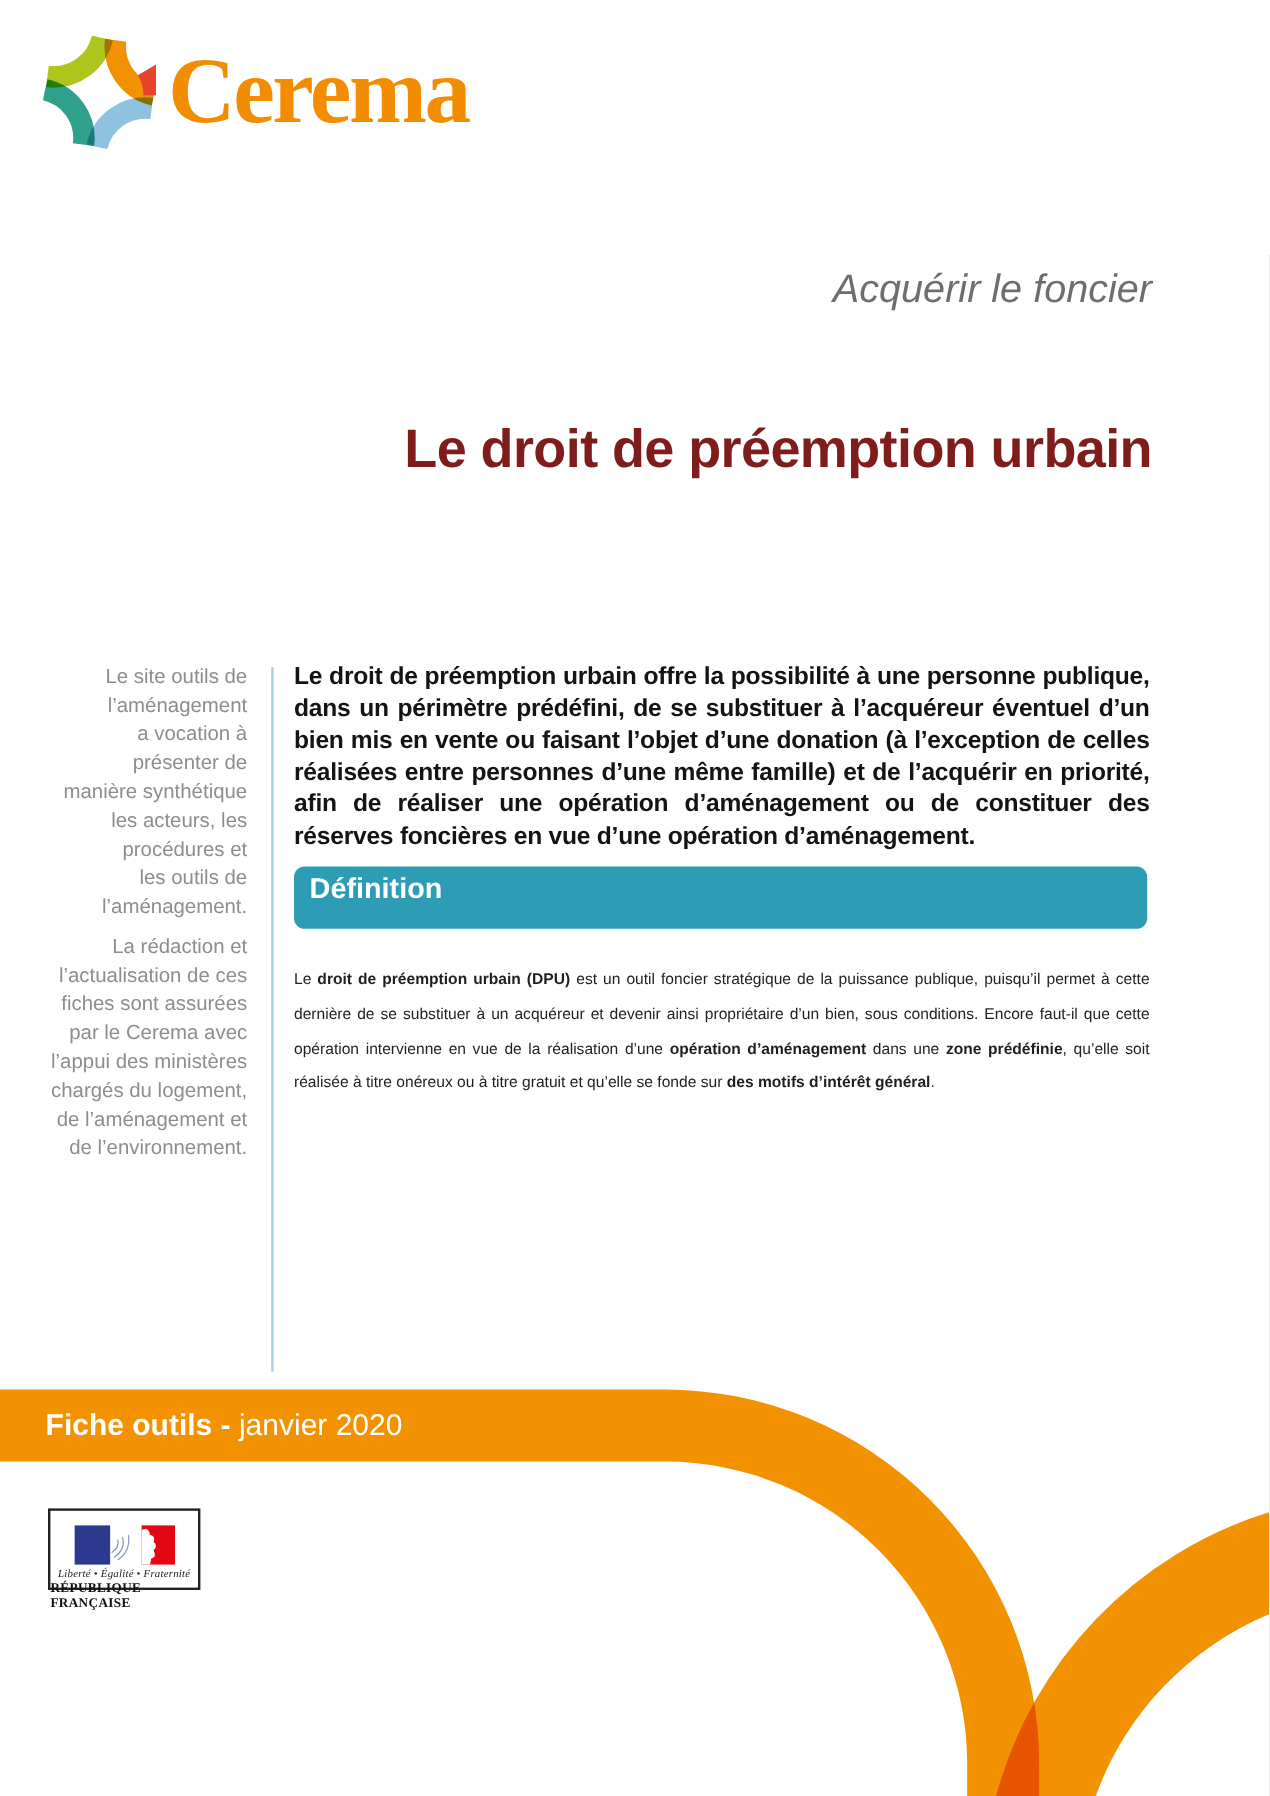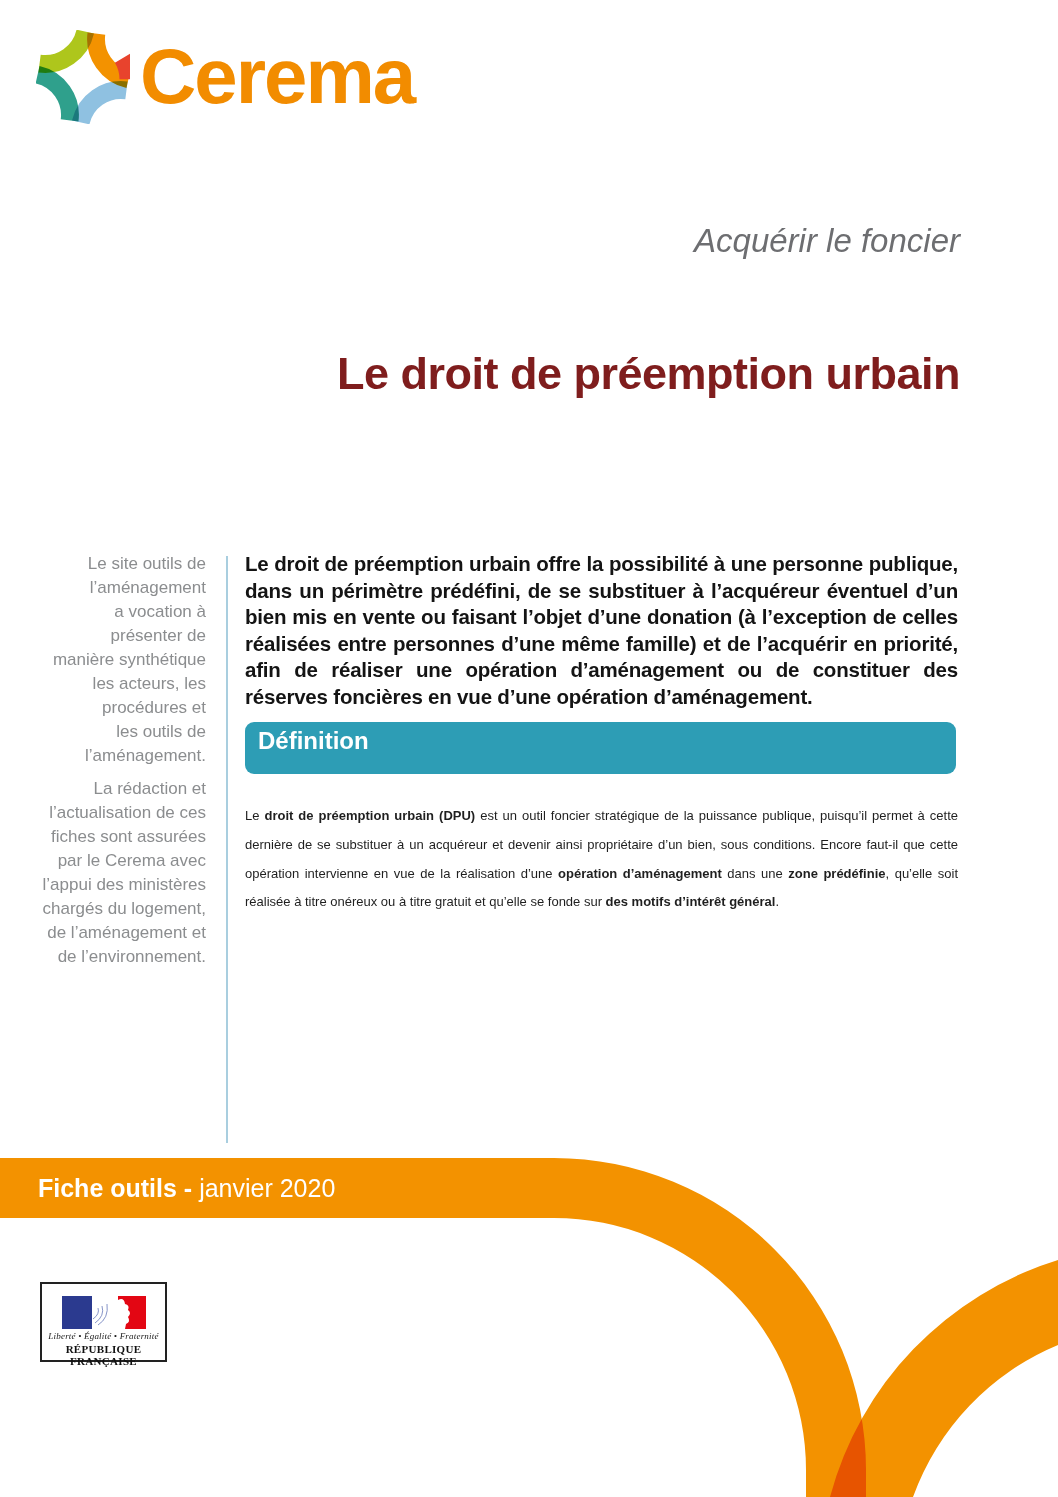--- a/index.html
+++ b/index.html
@@ -6,21 +6,21 @@
   .page {
     position:relative; width:1058px; height:1497px; margin:0 auto;
     background:#ffffff; overflow:hidden;
     font-family:"Liberation Sans", sans-serif;
     -webkit-font-smoothing:antialiased;
   }
   
   .brand-icon { position:absolute; left:36px; top:30px; width:94px; height:94px; }
   .brand-word {
     position:absolute; left:140px; top:26px; height:100px; line-height:100px;
-    font-family:Liberation Sans, sans-serif; font-weight:bold; font-size:78px;
+    font-family:Liberation Serif, serif; font-weight:bold; font-size:78px;
     color:#F28C00; letter-spacing:-2px;
   }
   
   .category {
     position:absolute; right:98px; top:222px; text-align:right;
     font-size:33px; font-style:italic; font-weight:400; color:#6d6e71;
   }
   .doc-title {
     position:absolute; right:98px; top:348px; text-align:right;
     font-size:45px; font-weight:bold; color:#7f1d1d; letter-spacing:-0.5px;
@@ -51,29 +51,29 @@
   .defbody .b { font-weight:bold; }
   
   .swoosh { position:absolute; left:0; top:0; width:1058px; height:1497px; isolation:isolate; pointer-events:none; }
   .band-text {
     position:absolute; left:38px; top:1158px; height:60px; line-height:60px;
     color:#ffffff; font-size:25px;
   }
   .band-text .b { font-weight:bold; }
   
   .gov-box { position:absolute; left:40px; width:127px; border:2px solid #222; box-sizing:border-box; background:#fff; }
-  .gov-flag-box { top:1257px; height:80px;margin-top:25px; }
+  .gov-flag-box { top:1257px; height:68px; }
   .gov-min-box { top:1349px; height:107px; }
   .flag-svg { display:block; margin:12px auto 2px auto; }
   .motto {
     text-align:center; font-family:"Liberation Serif", serif; font-style:italic;
     font-size:9px; color:#1a1a1a; letter-spacing:0.2px;
   }
   .republic {
-    text-align:center; font-family:"Liberation Serif", serif; font-weight:bold;
+    text-align:left; font-family:"Liberation Serif", serif; font-weight:bold;
     font-size:11px; color:#111; letter-spacing:0.3px; margin-top:2px;
   }
   .ministry {
     padding-top:7px; text-align:center; font-family:"Liberation Serif", serif;
     font-size:11.5px; line-height:15.5px; color:#111; letter-spacing:0.4px;
     white-space:pre-line;
   }
 </style>
 </head>
 <body>

